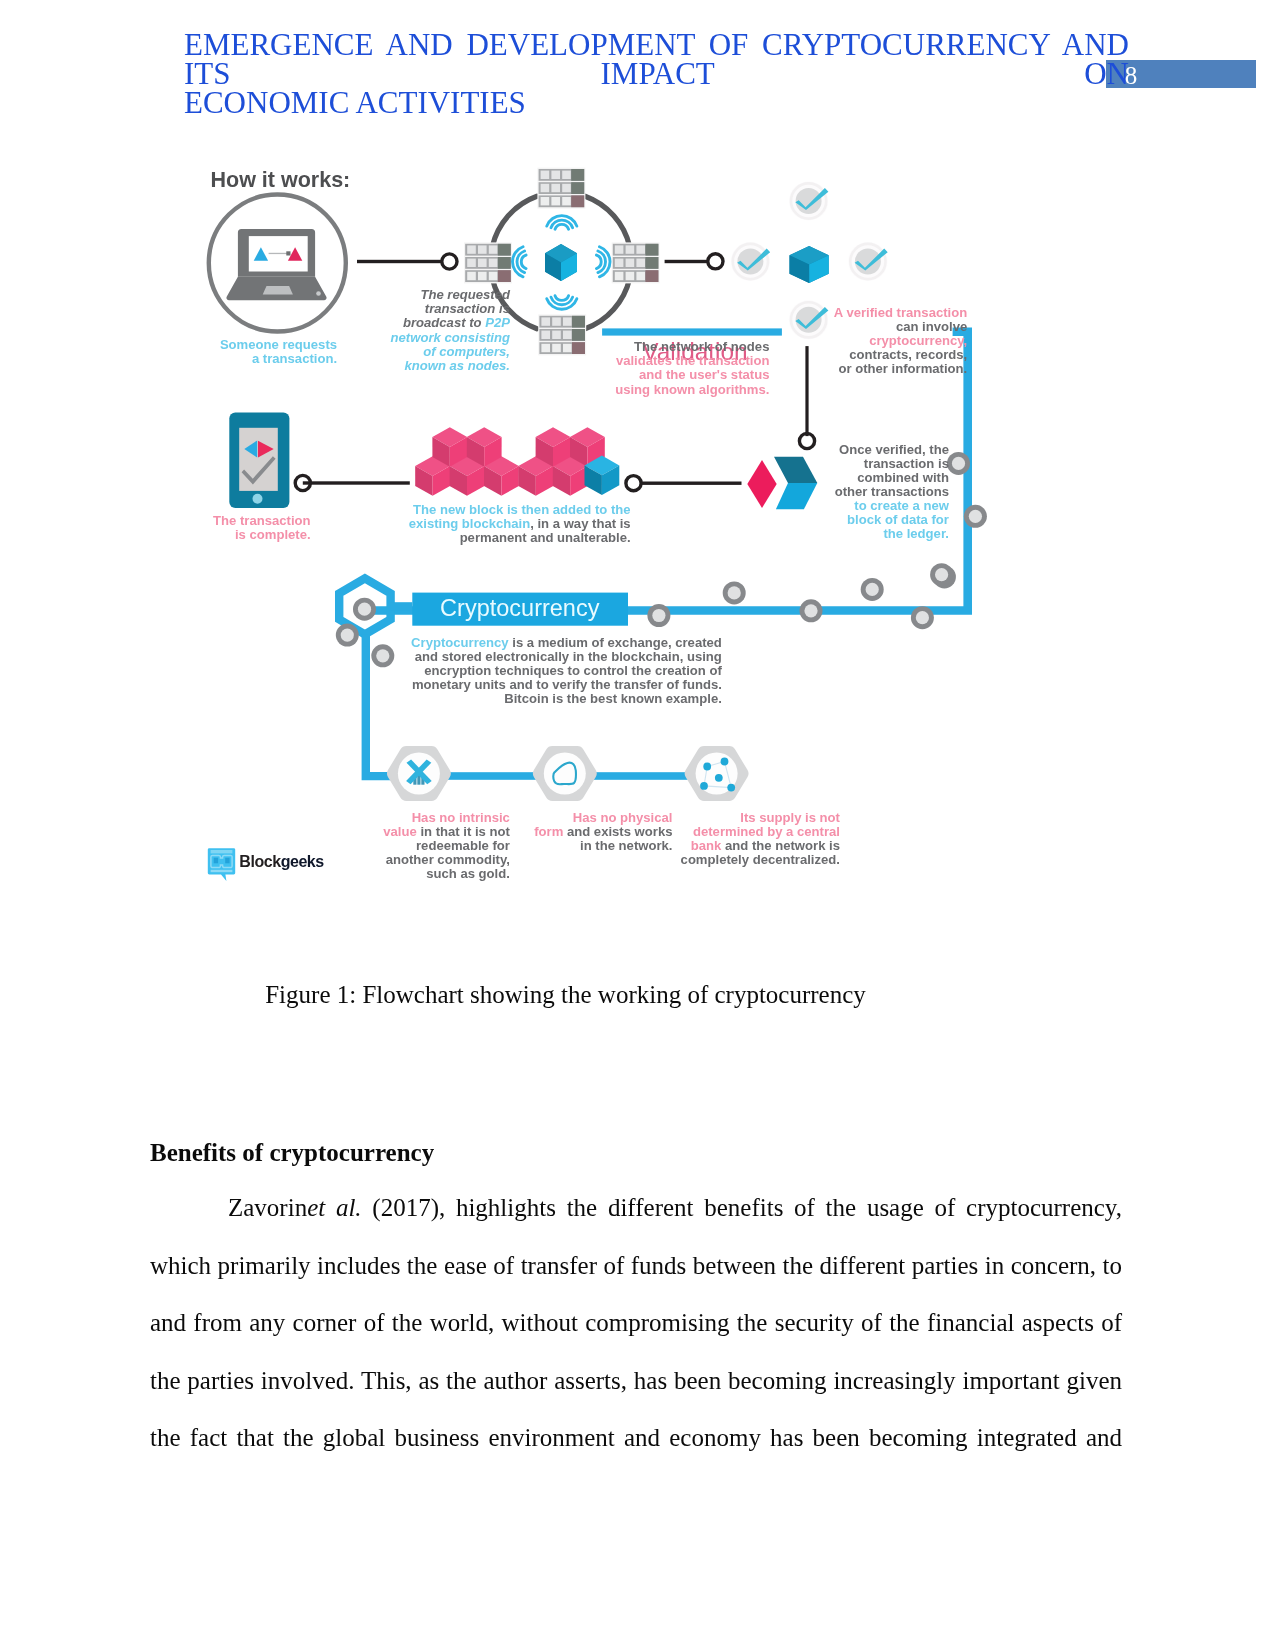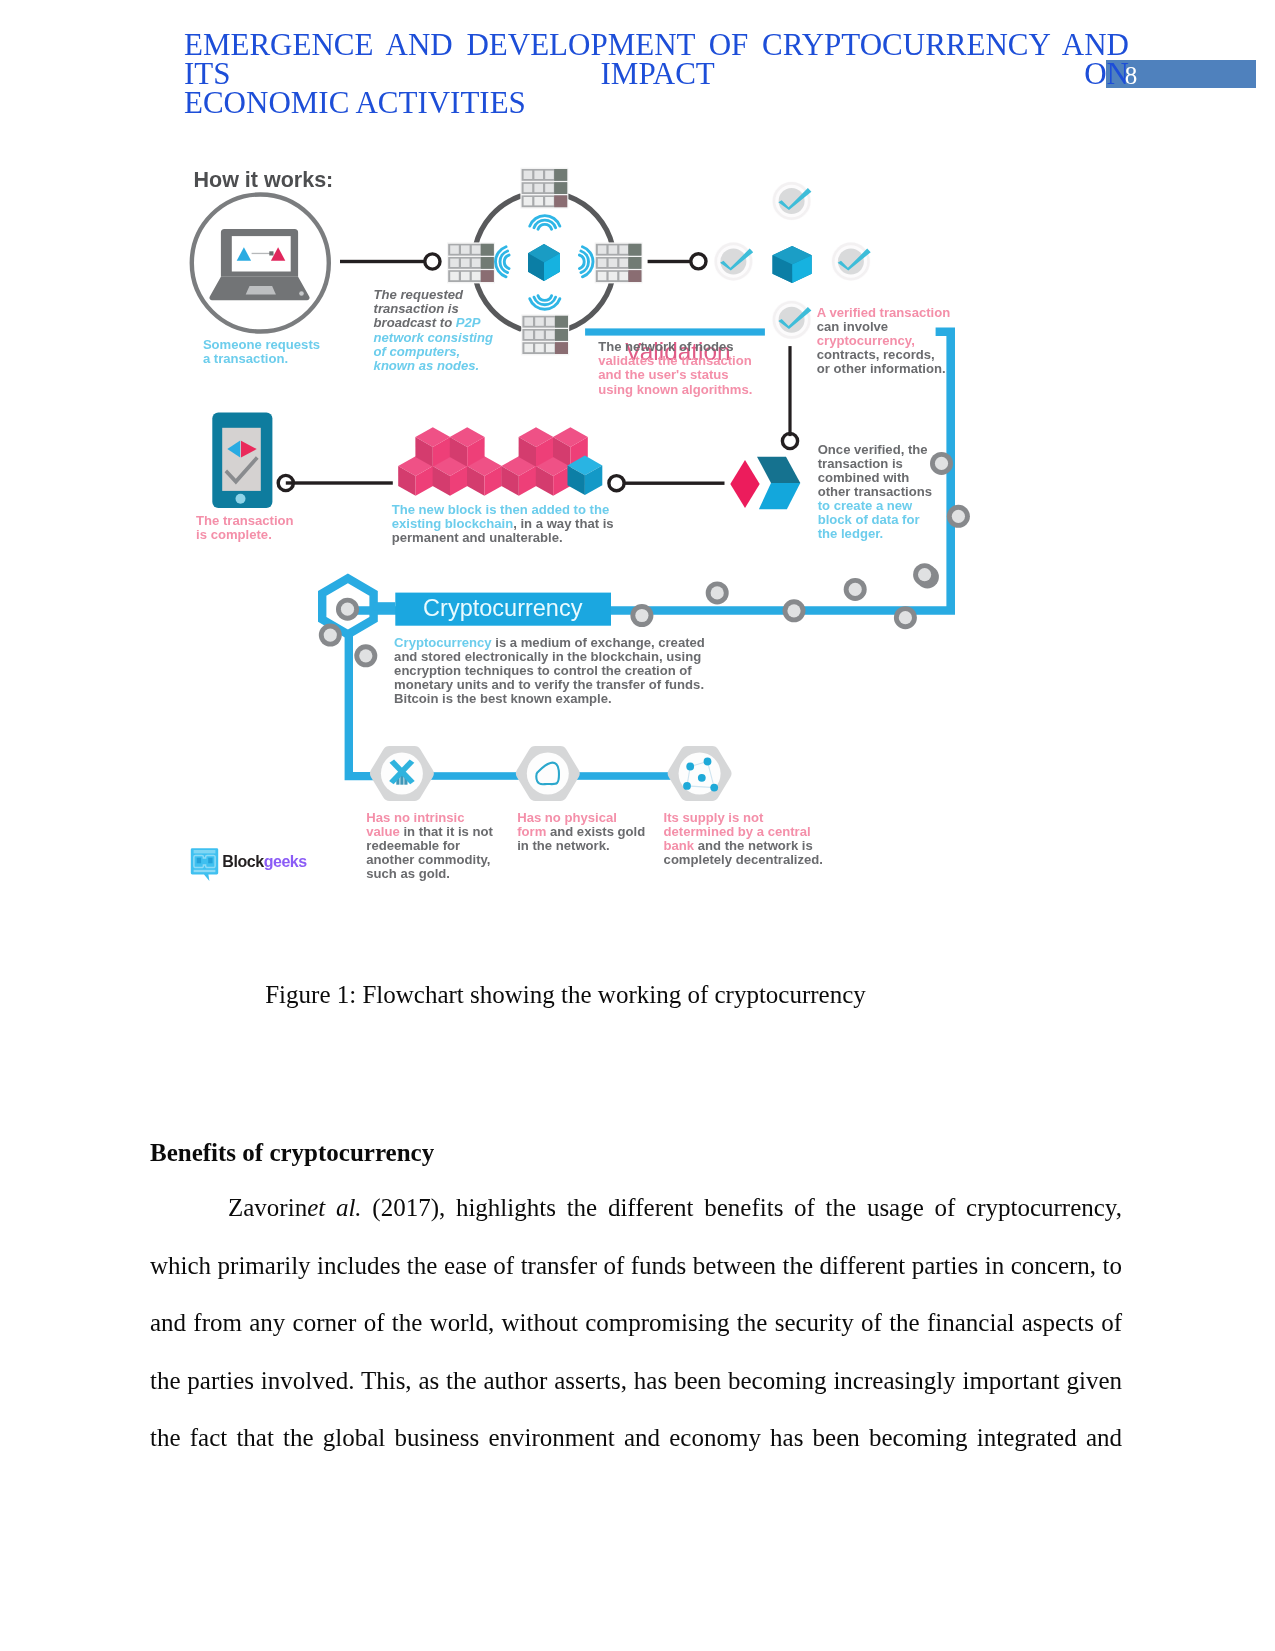--- a/index.html
+++ b/index.html
@@ -3,21 +3,21 @@
 <meta charset="utf-8">
 <style>
   html,body{margin:0;padding:0;background:#fff;}
   body{width:1275px;height:1651px;font-family:"Liberation Serif",serif;position:relative;overflow:hidden;}
   .page{position:absolute;left:0;top:0;width:1275px;height:1651px;background:#fff;}
   #hdr-title{position:absolute;left:184px;top:30px;width:945px;font-size:31px;line-height:29.2px;color:#1d4ed8;text-align:justify;}
   #hdr-title span{display:block;}
   #hdr-title span:first-child{text-align-last:justify;}
   #pagenum-box{position:absolute;left:1106px;top:60px;width:150px;height:28px;background:#4f81bd;}
   #pagenum{position:absolute;left:1116px;top:61px;width:30px;text-align:center;color:#ffffff;font-size:25px;line-height:29.2px;}
-  #figure-wrap{position:absolute;left:167px;top:143px;width:812px;height:762px;font-family:"Liberation Sans",sans-serif;}
+  #figure-wrap{position:absolute;left:184px;top:143px;width:812px;height:762px;font-family:"Liberation Sans",sans-serif;text-align:right;}
   #figure-wrap > svg{position:absolute;left:0;top:0;}
   .t{position:absolute;white-space:pre-line;font-weight:bold;font-size:13.1px;line-height:14.05px;color:#6a6b6e;}
   .cyan{color:#6ccdec;} .pink{color:#f48fa9;} .dark{color:#6a6b6e;}
   .cap{position:absolute;left:0;width:1053px;text-align:center;font-size:25px;color:#0b0b0b;padding-left:39px;}
   #cap1{top:981px;}
   #cap2{top:1061px;}
   #benefits{position:absolute;left:150px;top:1139px;font-size:25px;font-weight:bold;color:#0b0b0b;}
   #body-para{position:absolute;left:150px;top:1179px;width:972px;font-size:25px;line-height:57.6px;text-align:justify;text-align-last:justify;color:#0b0b0b;text-indent:78px;}
   #body-para i{font-style:italic;}
 </style>
@@ -320,27 +320,27 @@
 and stored electronically in the blockchain, using
 encryption techniques to control the creation of
 monetary units and to verify the transfer of funds.
 Bitcoin is the best known example.</span></div>
   <div class="t" id="fx-feat1" style="left:199.3px;top:667.9px;"><span class="pink">Has no intrinsic
 value</span><span class="dark"> in that it is not
 redeemable for
 another commodity,
 such as gold.</span></div>
   <div class="t" id="fx-feat2" style="left:350.2px;top:667.9px;"><span class="pink">Has no physical
-form</span><span class="dark"> and exists gold
+form</span><span class="dark"> and exists works
 in the network.</span></div>
   <div class="t" id="fx-feat3" style="left:496.6px;top:667.9px;"><span class="pink">Its supply is not
 determined by a central
 bank</span><span class="dark"> and the network is
 completely decentralized.</span></div>
-  <div class="t" id="fx-logo" style="left:55.3px;top:709.6px;font-size:16px;line-height:18px;color:#231f20;letter-spacing:-0.45px;"><span>Block</span><span style="color:#8b5cf6">geeks</span></div>
+  <div class="t" id="fx-logo" style="left:55.3px;top:709.6px;font-size:16px;line-height:18px;color:#231f20;letter-spacing:-0.45px;"><span>Block</span><span style="color:#0f172a">geeks</span></div>
 
   </div>
 
   <div class="cap" id="cap1">Figure 1: Flowchart showing the working of cryptocurrency</div>
 
   <div id="benefits">Benefits of cryptocurrency</div>
 
   <div id="body-para"><span>Zavorin</span><i>et al.</i><span> (2017), highlights the different benefits of the usage of cryptocurrency, which primarily includes the ease of transfer of funds between the different parties in concern, to and from any corner of the world, without compromising the security of the financial aspects of the parties involved. This, as the author asserts, has been becoming increasingly important given the fact that the global business environment and economy has been becoming integrated and</span></div>
 
 </div>

